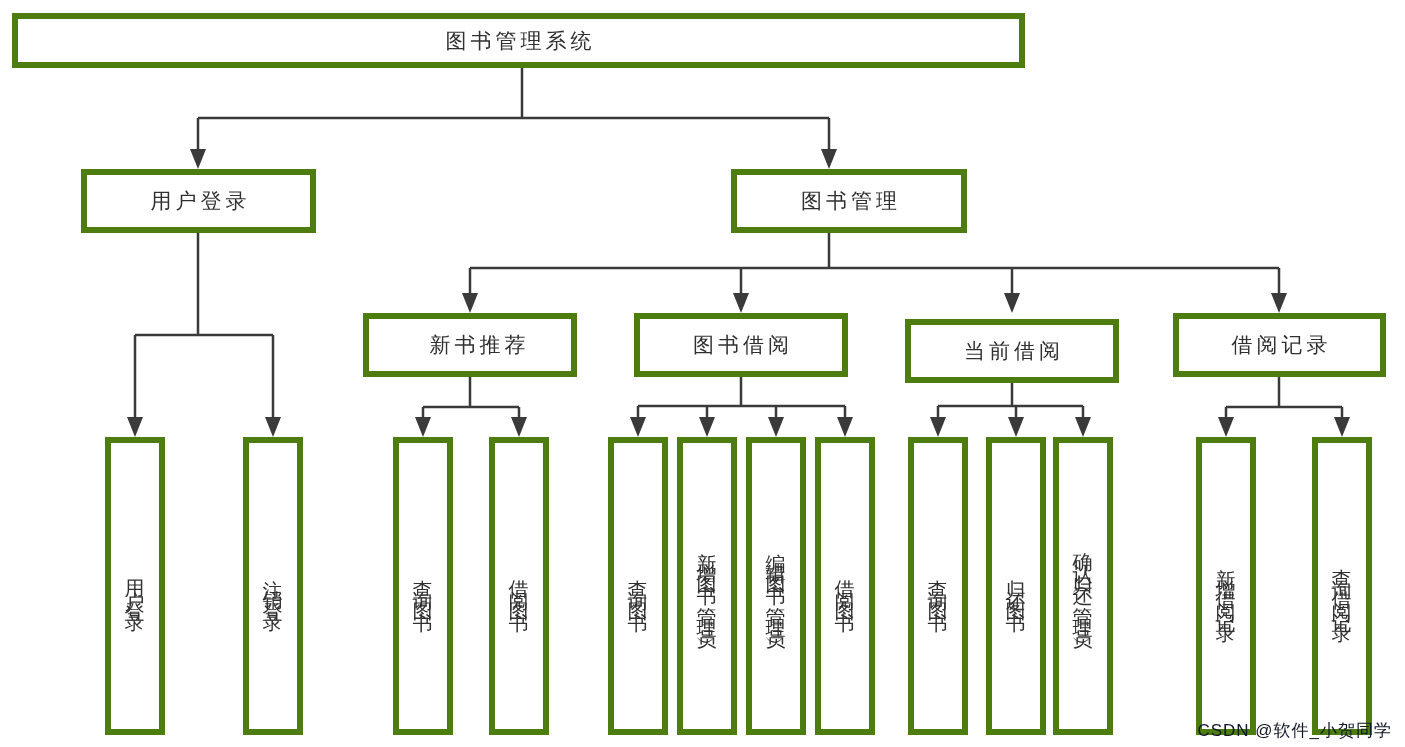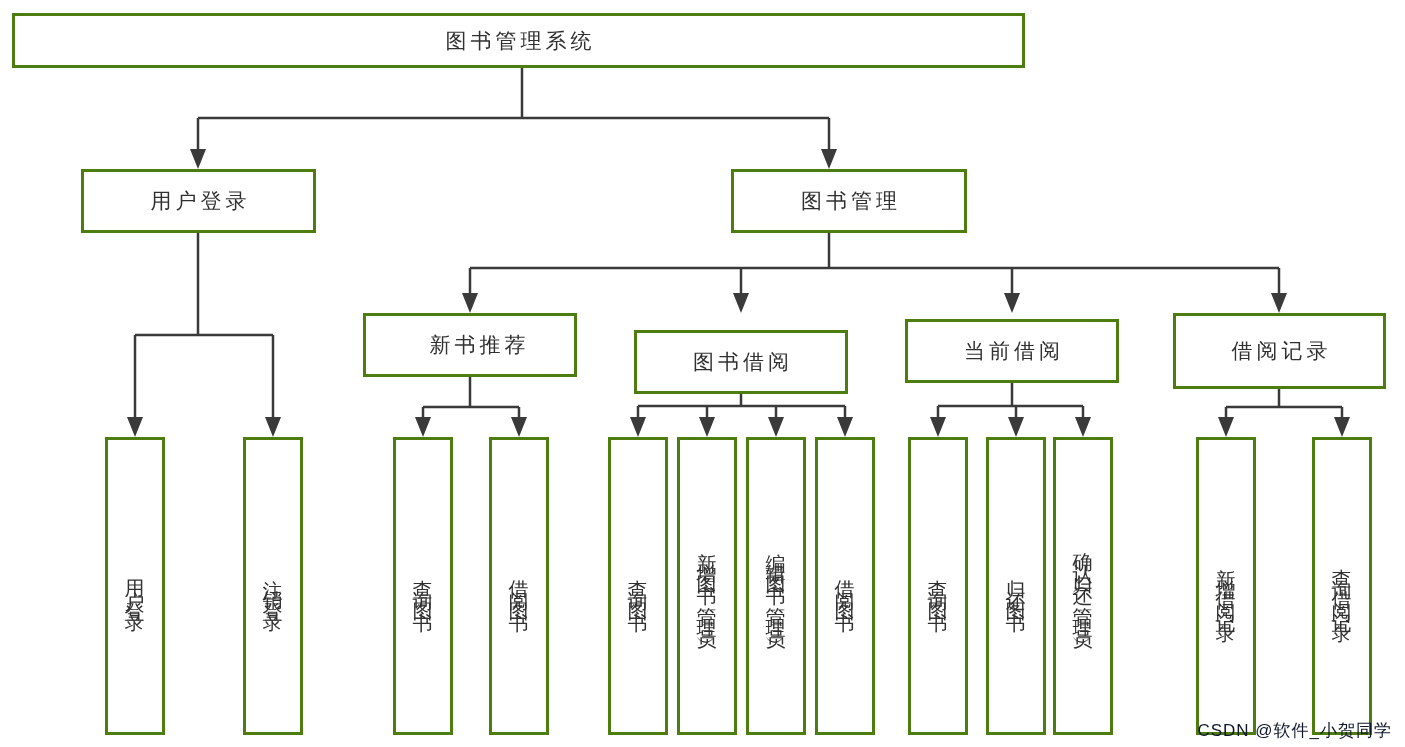--- a/index.html
+++ b/index.html
@@ -13,21 +13,21 @@
   }
   svg.connectors {
     position: absolute;
     left: 0; top: 0;
     width: 1405px; height: 747px;
   }
   .node {
     position: absolute;
     box-sizing: border-box;
     background: #ffffff;
-    border: 3px solid #4d7c0f;
+    border: 6px solid #4d7c0f;
     display: flex;
     align-items: center;
     justify-content: center;
     color: #303030;
   }
   .h-node { font-size: 21px; letter-spacing: 4px; white-space: nowrap; }
   .h-node .lbl { transform: translateX(2px); }
   .v-node .lbl {
     writing-mode: vertical-rl;
     text-orientation: mixed;
@@ -98,27 +98,27 @@
   <div class="node h-node" style="left:81px; top:169px; width:235px; height:64px;">
     <span class="lbl">用户登录</span>
   </div>
   <div class="node h-node" style="left:711px; top:169px; width:236px; height:64px;margin-left:20px;">
     <span class="lbl">图书管理</span>
   </div>
 
   <div class="node h-node" style="left:363px; top:313px; width:214px; height:64px;padding-left:15px;">
     <span class="lbl">新书推荐</span>
   </div>
-  <div class="node h-node" style="left:634px; top:313px; width:214px; height:64px;margin-top:17px;">
+  <div class="node h-node" style="left:634px; top:313px; width:214px; height:64px;">
     <span class="lbl">图书借阅</span>
   </div>
   <div class="node h-node" style="left:905px; top:319px; width:214px; height:64px;">
     <span class="lbl">当前借阅</span>
   </div>
-  <div class="node h-node" style="left:1173px; top:313px; width:213px; height:76px;">
+  <div class="node h-node" style="left:1173px; top:313px; width:213px; height:64px;">
     <span class="lbl">借阅记录</span>
   </div>
 
   <div class="node v-node" style="left:105px; top:437px; width:60px; height:298px;">
     <span class="lbl">用户登录</span>
   </div>
   <div class="node v-node" style="left:243px; top:437px; width:60px; height:298px;">
     <span class="lbl">注销登录</span>
   </div>
 

